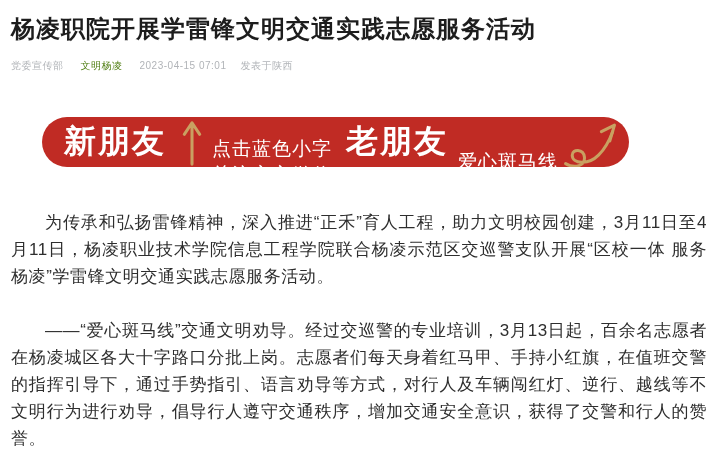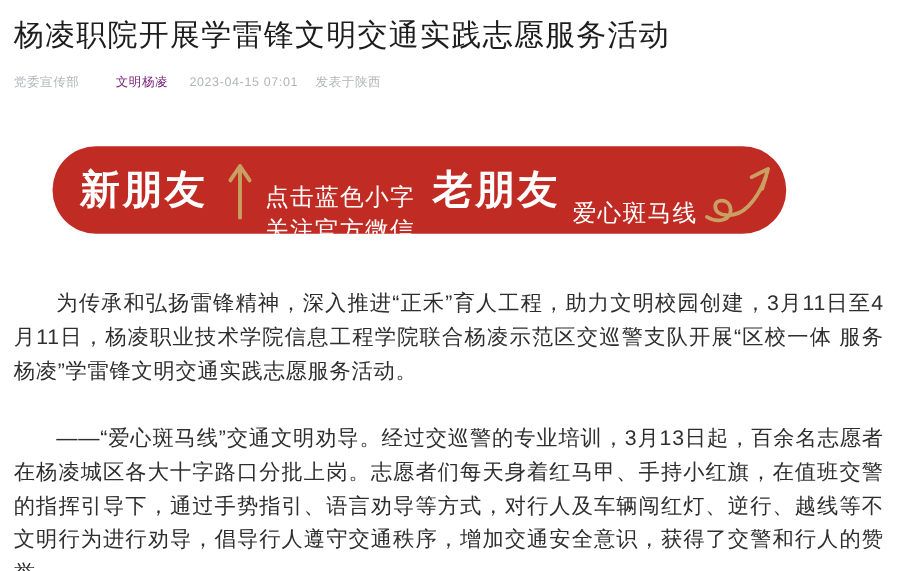--- a/index.html
+++ b/index.html
@@ -8,47 +8,47 @@
     width: 718px; height: 457px;
     background: #ffffff;
     font-family: "Liberation Sans", "DejaVu Sans", sans-serif;
     overflow: hidden;
   }
   .article { padding: 0 11px; }
 
   .page-title {
     margin: 14px 0 0 0;
     font-size: 24px;
-    font-weight: 400;
+    font-weight: 700;
     letter-spacing: 1px;
     color: #1d1d1d;
     line-height: 1.25;
   }
 
   .byline {
     margin-top: 15px;
     font-size: 10px;
     color: #b1b4b8;
     display: flex;
     align-items: baseline;
     letter-spacing: 0.5px;
   }
   .byline .department { color: #b1b4b8; }
   .byline .account {
-    color: #701a75;
-    margin-left: 29px;
+    color: #4d7c0f;
+    margin-left: 17px;
     cursor: pointer;
   }
   .byline .datetime { margin-left: 17px; }
   .byline .location { margin-left: 14px; }
 
   .banner {
     margin: 44px 0 0 31px;
     width: 587px;
-    height: 70px;
+    height: 50px;
     background: #c02b24;
     border-radius: 35px;
     display: flex;
     align-items: center;
     overflow: hidden;
   }
   .banner .big-label {
     color: #ffffff;
     font-size: 32px;
     font-weight: 800;

